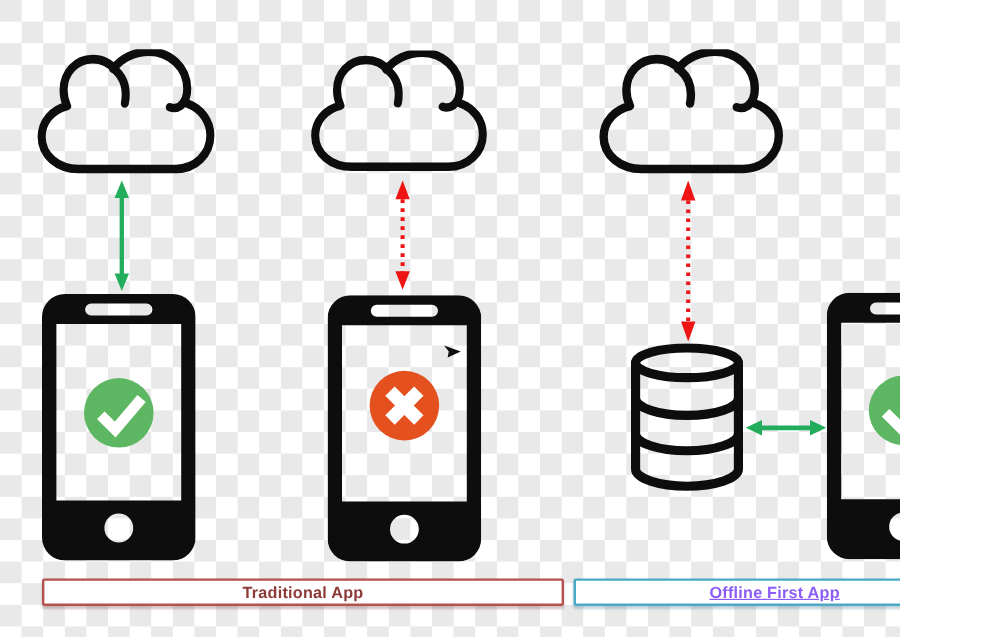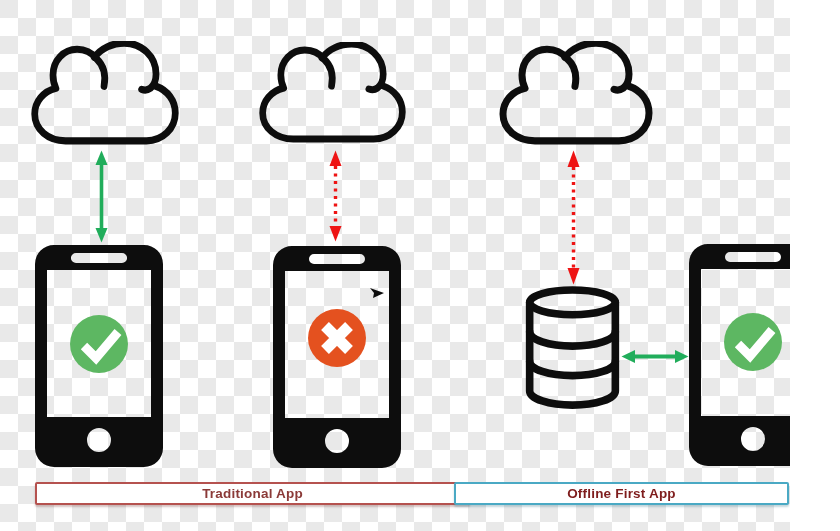--- a/index.html
+++ b/index.html
@@ -5,44 +5,44 @@
   html,body{margin:0;padding:0;background:#fff;}
   #stage{
     position:relative;
     width:750px;height:531px;
     overflow:hidden;
     font-family:"Liberation Sans",sans-serif;
     
     background-color:#ffffff;
     background-image:conic-gradient(#ffffff 0 25%, #e9e9e9 0 50%, #ffffff 0 75%, #e9e9e9 0);
     background-size:36px 36px;
-    padding-left:40px;
   }
   .abs{position:absolute;}
   .label-box{
     position:absolute;
     top:482px;height:23px;
     background:#ffffff;
     box-sizing:border-box;
     display:flex;align-items:center;justify-content:center;
     font-size:13.5px;font-weight:bold;
     border-radius:2px;
     letter-spacing:.2px;
   }
   #label-traditional{
     left:35px;width:435px;
     border:2px solid #b5524f;
     color:#8b3a38;
     box-shadow:0 2px 2px rgba(120,60,55,.30);
   }
   #label-offline-first{
-    left:454px;width:335px;
+    left:478px;width:335px;
     border:2px solid #4aa9c4;
-    color:#7f1d1d;
+    color:#8b5cf6;
     box-shadow:0 2px 2px rgba(60,120,140,.30);
+    text-decoration:underline;
   }
   svg{display:block;}
 </style>
 </head>
 <body>
 
 <div id="stage">
 
   <svg width="0" height="0" style="position:absolute" aria-hidden="true">
     <defs>

